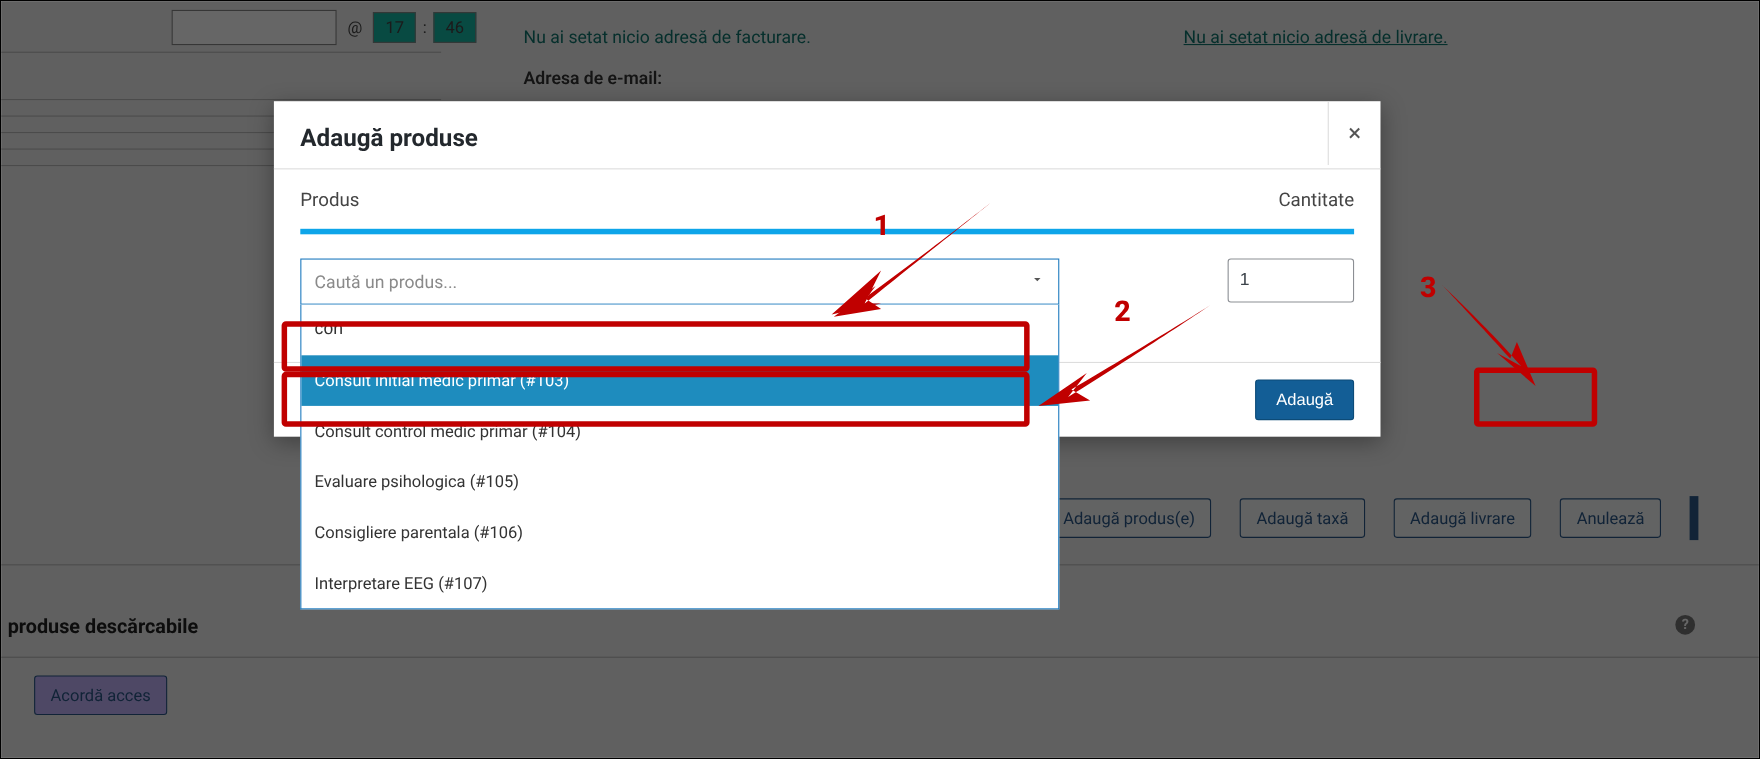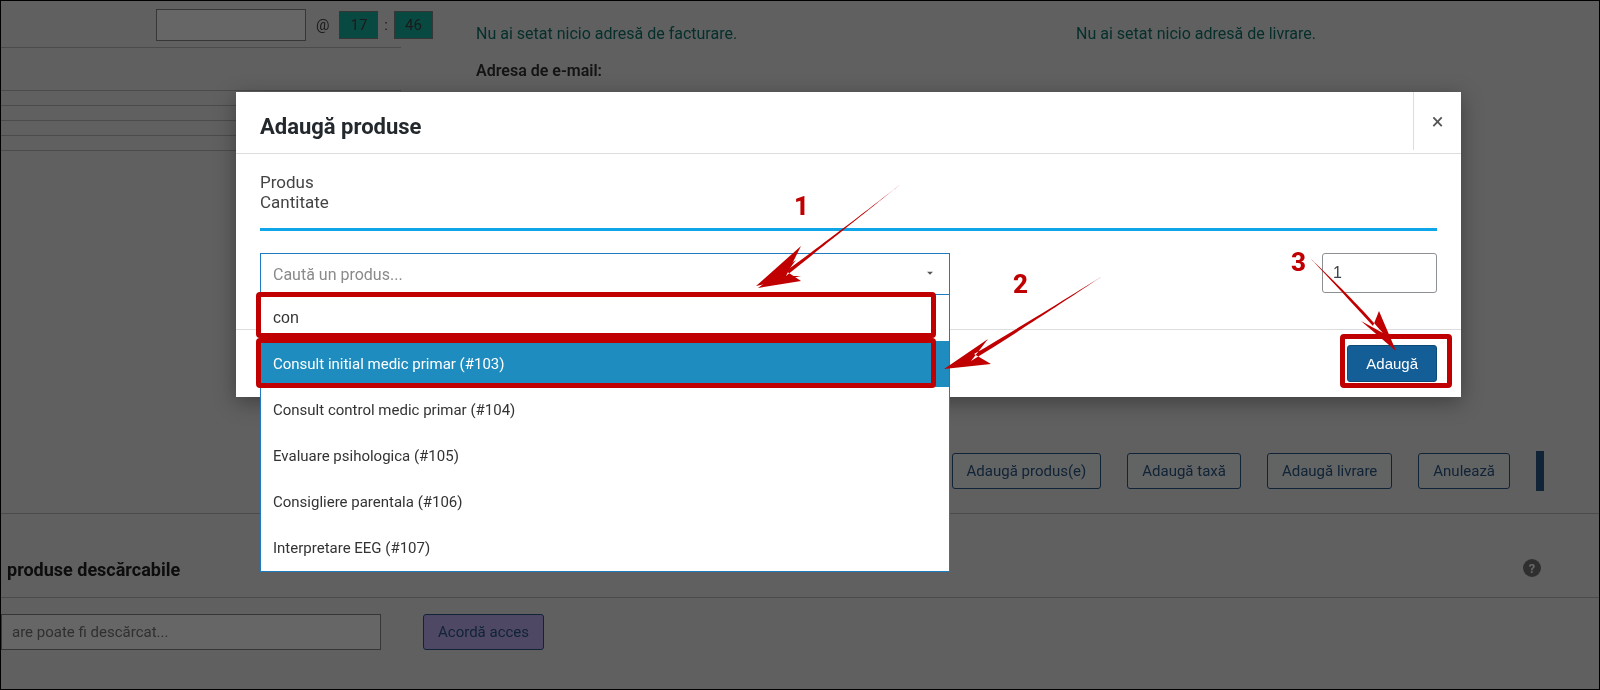--- a/index.html
+++ b/index.html
@@ -36,21 +36,21 @@
   .bg-time .empty {
     border: 1px solid #888; background: #fff;
     width: 150px; height: 32px;
   }
 
   .bg-top-text {
     position: absolute; top: 4px;
     color: #0f766e; font-size: 16px;
   }
   .bg-billing { left: 475px; }
-  .bg-shipping { left: 1075px; }
+  .bg-shipping { left: 1075px; text-decoration: underline; }
 
   .bg-email-label {
     position: absolute; left: 475px; top: 60px;
     font-weight: 600; color: #333; font-size: 16px;
   }
 
   .bg-rows-area {
     position: absolute; left: 0; top: 46px; width: 400px;
   }
   .bg-row { height: 0; border-top: 1px solid #bbb; }
@@ -100,21 +100,21 @@
     display:flex; align-items:center;
   }
   .bg-download-row .acces-btn {
     border: 1px solid #2b598a; color: #2b598a; background: #c4b5fd;
     padding: 8px 14px; font-size: 15px; border-radius: 3px; margin-left: 30px;
   }
 
   
   .modal {
     position: absolute; z-index: 10;
-    left: 235px; top: 91px; width: 1225px; height: 305px;
+    left: 248px; top: 91px; width: 1006px; height: 305px;
     background: #fff;
     box-shadow: 0 5px 20px rgba(0,0,0,0.35);
   }
   .modal-header {
     display: flex; align-items: center; justify-content: space-between;
     padding: 22px 24px 14px 24px;
     border-bottom: 1px solid #ddd;
     position: relative;
   }
   .modal-title { font-size: 22px; font-weight: 700; color: #23282d; }
@@ -122,22 +122,21 @@
     width: 48px; height: 58px; border-left: 1px solid #ddd;
     position: absolute; right: 0; top: 0; bottom: 0;
     display: flex; align-items: center; justify-content: center;
     color: #555; font-size: 22px; cursor: pointer;
   }
 
   .modal-body { padding: 18px 24px 0 24px; }
   .cols-header {
     display: flex; justify-content: space-between;
     color: #444; font-size: 17px; padding-bottom: 16px;
-    border-bottom: 3px solid #0ea5e9;
-    flex-direction: column;
+    border-bottom: 5px solid #0ea5e9;
   }
 
   .row-area {
     display: flex; justify-content: space-between; align-items: flex-start;
     padding-top: 22px;
   }
 
   .product-select {
     position: relative; width: 690px;
   }
@@ -251,23 +250,20 @@
   </div>
 
   <div class="bg-section-sep"></div>
 
   <div class="bg-downloads-title">produse descărcabile</div>
   <div class="bg-help">?</div>
 
   <div class="bg-section-sep2"></div>
 
   <div class="bg-download-row">
-    <div class="dl-input">
-      <span>are poate fi descărcat...</span>
-    </div>
     <div class="acces-btn">Acordă acces</div>
   </div>
 
 </div>
 
 <div class="dim"></div>
 
 <div class="modal">
   <div class="modal-header">
     <div class="modal-title">Adaugă produse</div>

